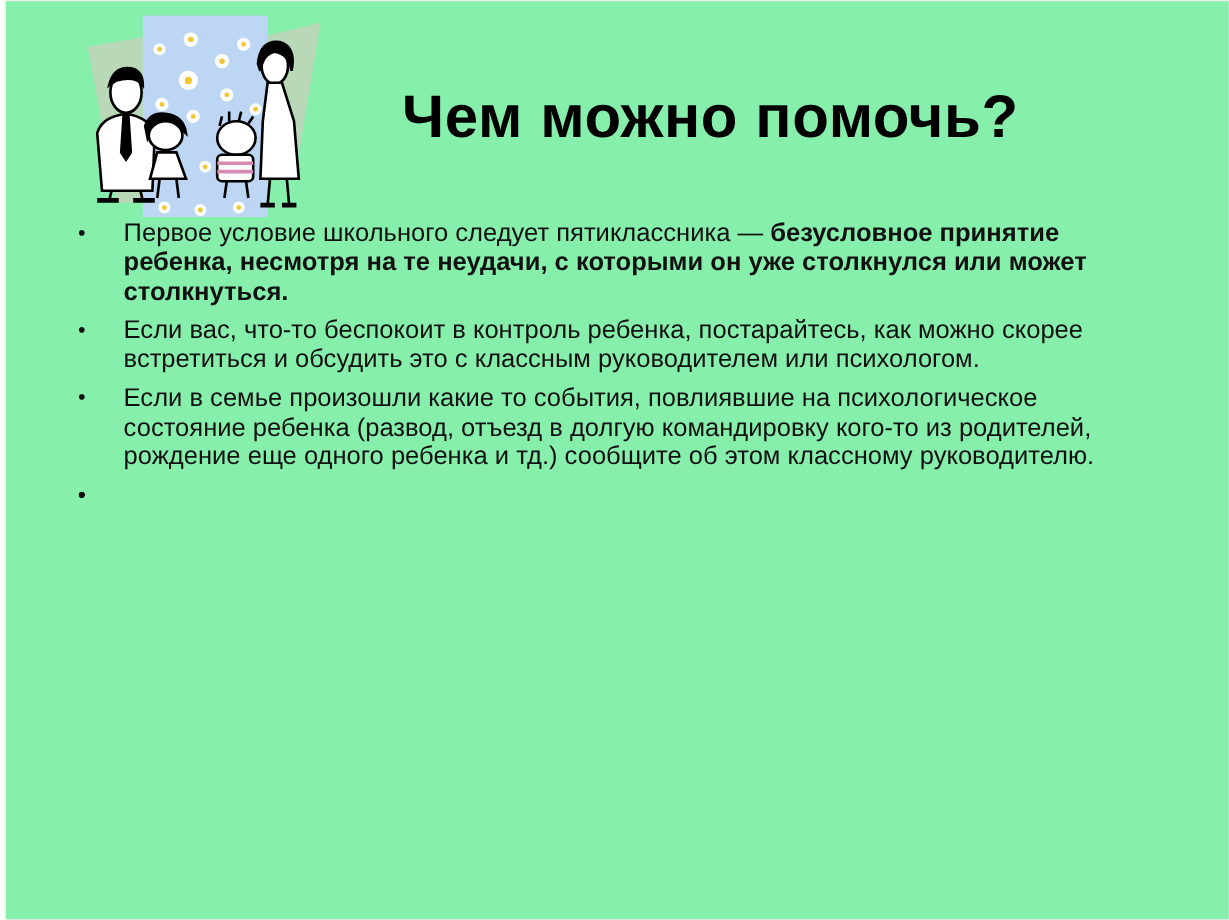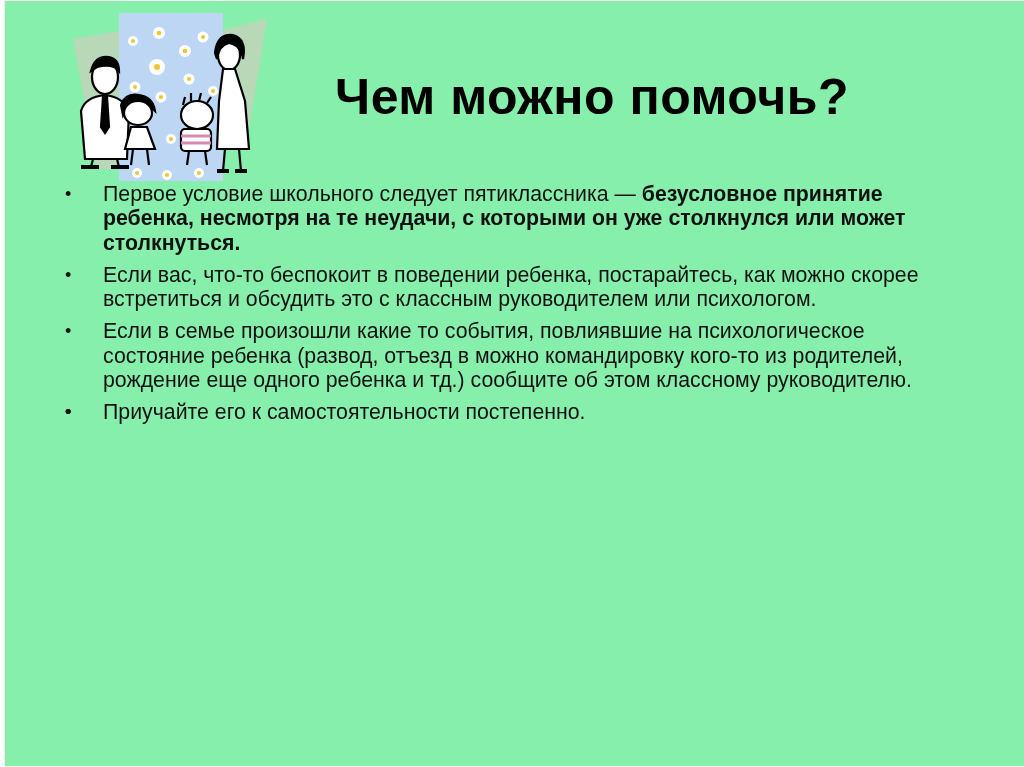--- a/index.html
+++ b/index.html
@@ -180,34 +180,33 @@
 
   <h1 class="title">Чем можно помочь?</h1>
 
   <ul class="bullets">
     <li class="bullet">
       <span class="bullet-dot">•</span>
       <span>Первое условие школьного следует пятиклассника — </span><span class="strong">безусловное принятие ребенка, несмотря на те неудачи, с которыми он уже столкнулся или может столкнуться.</span>
     </li>
     <li class="bullet">
       <span class="bullet-dot">•</span>
-      <span>Если вас, что-то беспокоит в поведении ребенка, постарайтесь, как можно скорее встретиться и обсудить это с классным руководителем или психологом.</span>
-    </li>
-    <li class="bullet">
-      <span class="bullet-dot">•</span>
-      <span>Если в семье произошли какие то события, повлиявшие на психологическое состояние ребенка (развод, отъезд в можно командировку кого-то из родителей, рождение еще одного ребенка и тд.) сообщите об этом классному руководителю.</span>
-    </li>
-    <li class="bullet">
-      <span class="bullet-dot">•</span>
-    </li>
-    <li class="bullet">
-      <span class="bullet-dot">•</span>
-    </li>
-    <li class="bullet">
-      <span class="bullet-dot">•</span>
-    </li>
-    <li class="bullet">
-      <span class="bullet-dot">•</span>
-      <span>Приучайте его к самостоятельности постепенно.</span>
+      <span>Если вас, что-то беспокоит в контроль ребенка, постарайтесь, как можно скорее встретиться и обсудить это с классным руководителем или психологом.</span>
+    </li>
+    <li class="bullet">
+      <span class="bullet-dot">•</span>
+      <span>Если в семье произошли какие то события, повлиявшие на психологическое состояние ребенка (развод, отъезд в долгую командировку кого-то из родителей, рождение еще одного ребенка и тд.) сообщите об этом классному руководителю.</span>
+    </li>
+    <li class="bullet">
+      <span class="bullet-dot">•</span>
+    </li>
+    <li class="bullet">
+      <span class="bullet-dot">•</span>
+    </li>
+    <li class="bullet">
+      <span class="bullet-dot">•</span>
+    </li>
+    <li class="bullet">
+      <span class="bullet-dot">•</span>
     </li>
   </ul>
 
 </div>
 
 </body></html>

